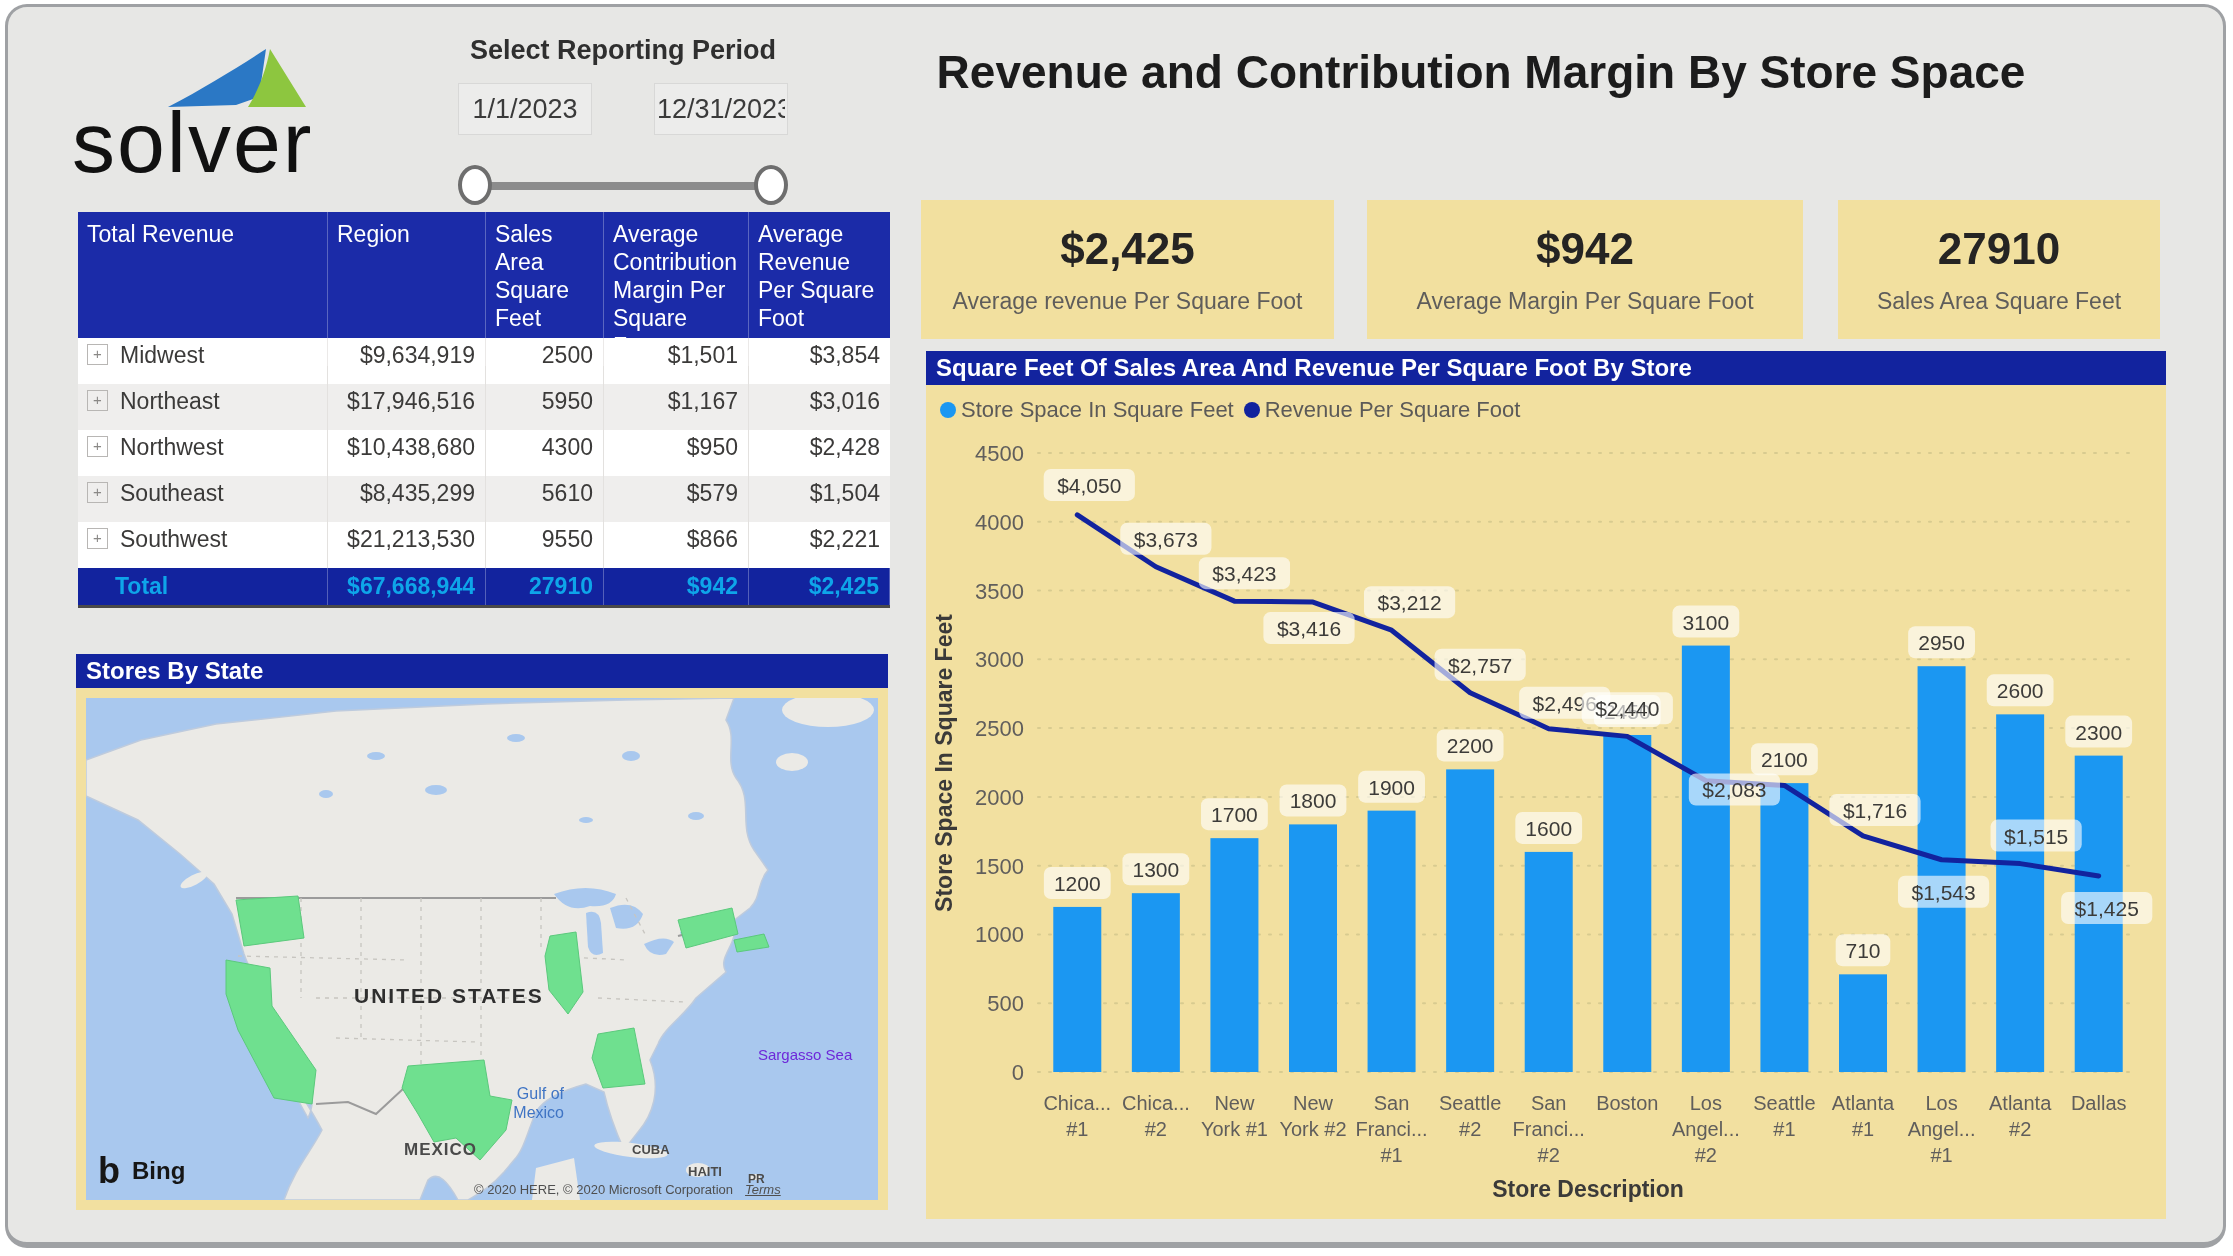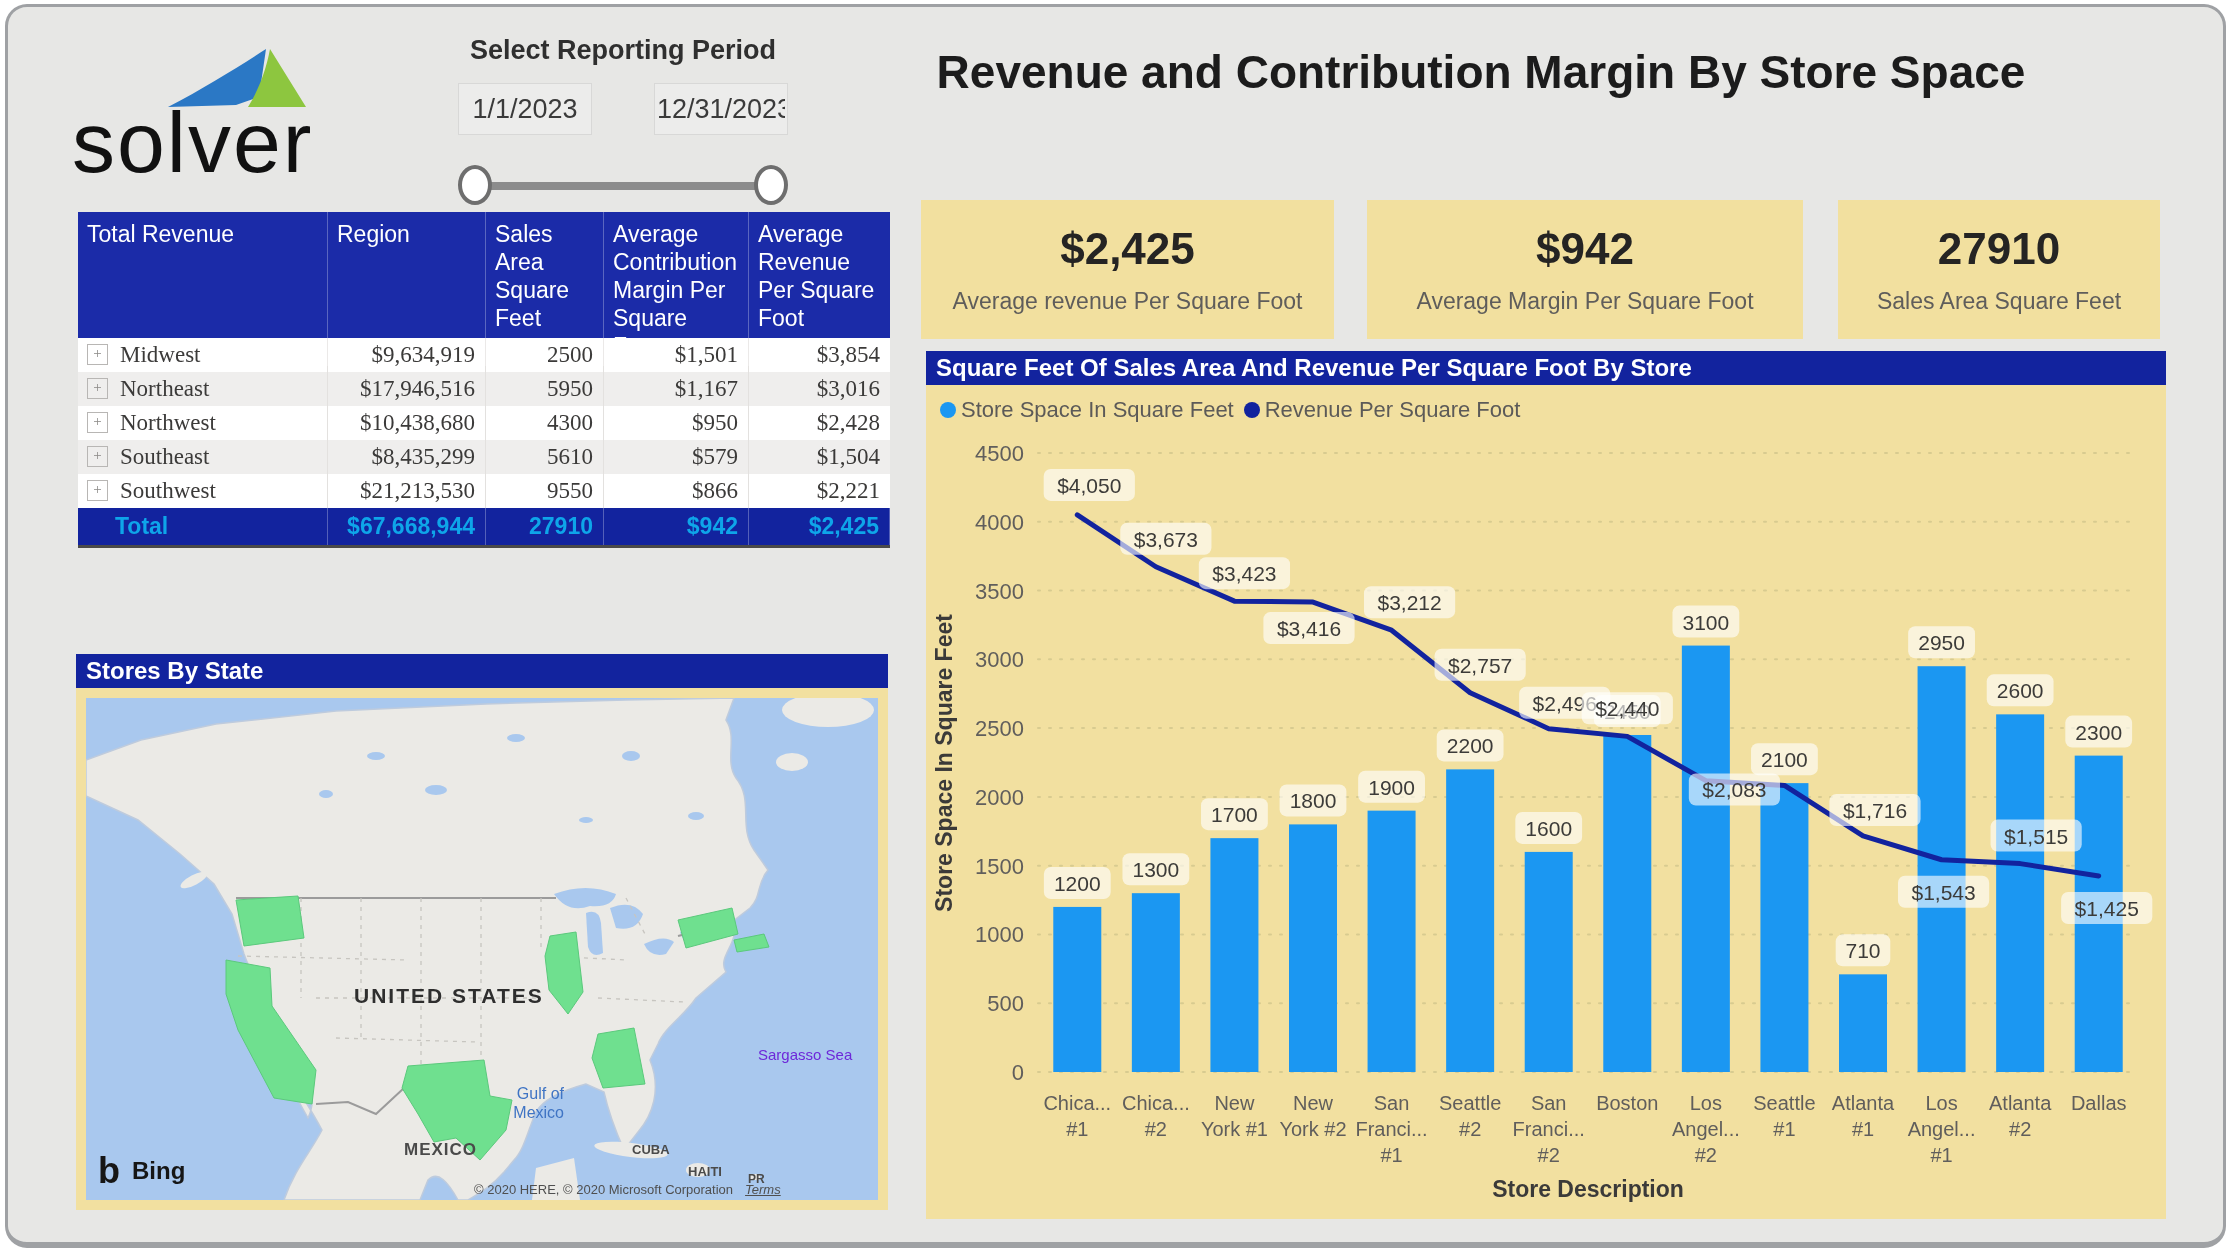--- a/index.html
+++ b/index.html
@@ -28,21 +28,21 @@
               font-weight:bold;color:#1c1c1c;margin:0;}
   
   .tbl{position:absolute;left:70px;top:205px;width:812px;font-size:23px;color:#3b3a39;
        border-bottom:3px solid #4a4a4a;}
   .tbl-header{display:grid;grid-template-columns:250px 158px 118px 145px 141px;background:#1B2BA8;
               color:#fff;height:126px;}
   .th{position:relative;padding:8px 10px 6px 9px;box-sizing:border-box;border-right:1px solid rgba(255,255,255,0.28);
       line-height:28px;}
   .th:last-child{border-right:none;}
   .sort-arrow{position:absolute;left:8px;bottom:4px;font-size:14px;color:#fff;}
-  .tbl-row{display:grid;grid-template-columns:250px 158px 118px 145px 141px;height:34px;line-height:34px;font-family:Liberation Serif, serif;}
+  .tbl-row{display:grid;grid-template-columns:250px 158px 118px 145px 141px;height:46px;line-height:34px;}
   .tbl-row.odd{background:#ffffff;}
   .tbl-row.even{background:#EFEEED;}
   .td{padding:0 10px 0 9px;box-sizing:border-box;border-right:1px solid #E3E1DF;white-space:nowrap;
       overflow:hidden;}
   .td:last-child{border-right:none;}
   .td.num{text-align:right;}
   .expand-icon{display:inline-block;width:19px;height:19px;line-height:17px;text-align:center;border:1px solid #B8B6B4;
                color:#8A8886;font-size:15px;margin-right:12px;vertical-align:middle;margin-top:-4px;}
   .tbl-total{display:grid;grid-template-columns:250px 158px 118px 145px 141px;background:#12239E;color:#0ea5e9;
              font-weight:bold;height:37px;line-height:37px;}

